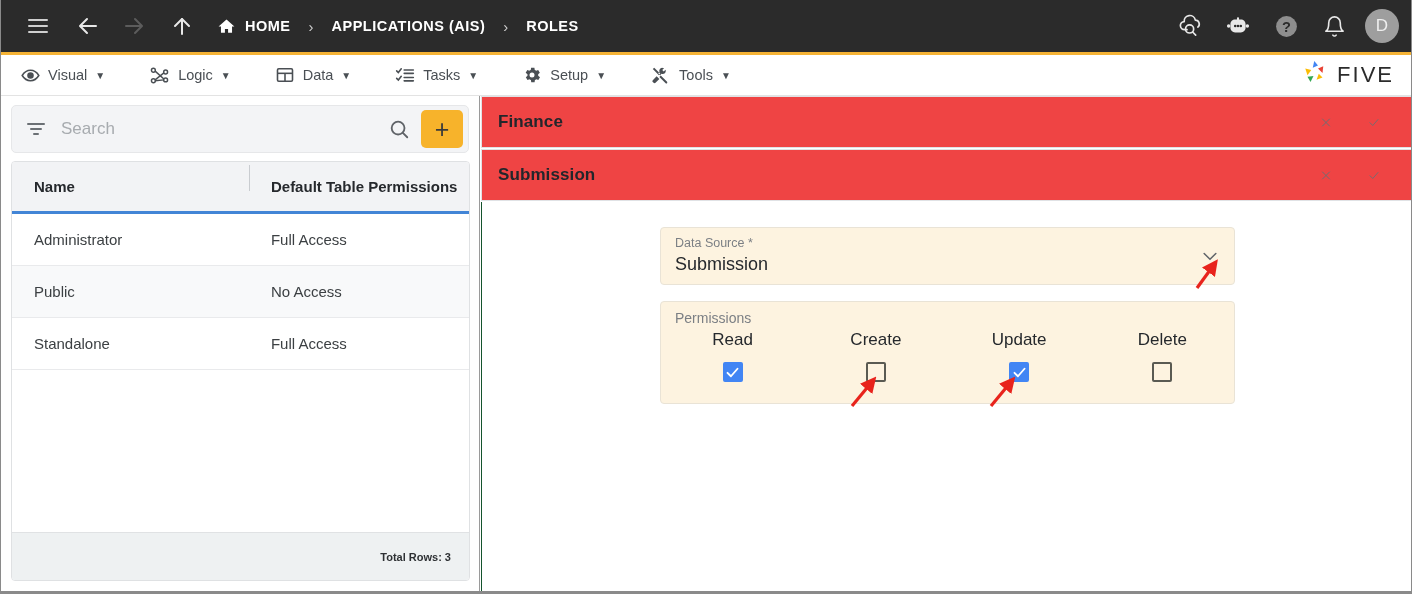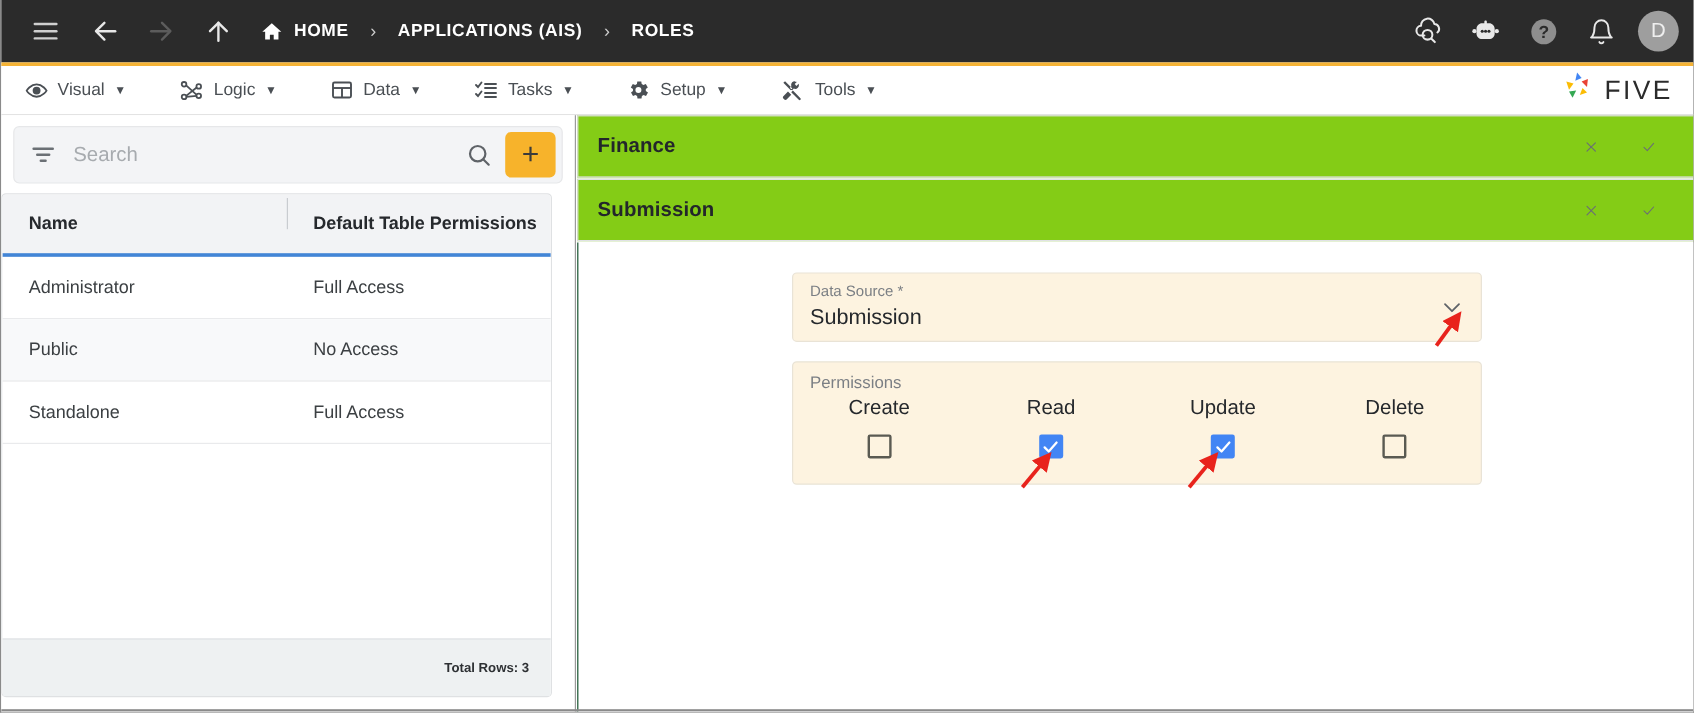--- a/index.html
+++ b/index.html
@@ -125,21 +125,21 @@
   }
   .add-btn {
     width: 42px; height: 38px; border-radius: 5px;
     background: #f7b32b; border: none;
     display: flex; align-items: center; justify-content: center;
     color: #3b3b3b; font-size: 25px; line-height: 1;
     margin-left: 4px;
   }
 
   .grid {
-    position: absolute; left: 0; top: 65px;
+    position: absolute; left: 10px; top: 65px;
     width: 459px; height: 420px;
     border: 1px solid #dfe1e3;
     border-radius: 4px;
     background: #fff;
     display: flex; flex-direction: column;
     overflow: hidden;
   }
   .grid-head {
     height: 52px; background: #f2f3f5;
     display: flex; align-items: center;
@@ -174,21 +174,21 @@
   }
 
   
   .right-panel {
     position: absolute; left: 480px; top: 96px;
     width: 932px; height: 498px;
     background: #ffffff;
   }
   .section-header {
     height: 52px;
-    background: #84cc16;
+    background: #ef4444;
     border: 1px solid #e0e2e5;
     display: flex; align-items: center;
     padding: 0 14px 0 16px;
   }
   .sh-title {
     font-size: 17px; font-weight: 700; color: #23262b;
     letter-spacing: 0.1px;
   }
   .sh-actions { margin-left: auto; display: flex; align-items: center; gap: 24px; padding-right: 12px; }
   .sh-btn {
@@ -515,31 +515,31 @@
               <polyline points="5 9 12 16 19 9"></polyline>
             </svg>
         </span>
       </div>
 
       <div class="perm-box">
         <div class="perm-legend">Permissions</div>
         <div class="perm-cols">
 
           <div class="perm-col">
-            <span class="perm-name">Create</span>
-            <span class="cb"></span>
-          </div>
-
-          <div class="perm-col">
             <span class="perm-name">Read</span>
             <span class="cb checked">
               <svg width="15" height="15" viewBox="0 0 24 24" fill="none" stroke="#ffffff" stroke-width="3" stroke-linecap="round" stroke-linejoin="round">
                   <polyline points="4 12.5 9.5 18 20 6"></polyline>
                 </svg>
             </span>
+          </div>
+
+          <div class="perm-col">
+            <span class="perm-name">Create</span>
+            <span class="cb"></span>
           </div>
 
           <div class="perm-col">
             <span class="perm-name">Update</span>
             <span class="cb checked">
               <svg width="15" height="15" viewBox="0 0 24 24" fill="none" stroke="#ffffff" stroke-width="3" stroke-linecap="round" stroke-linejoin="round">
                   <polyline points="4 12.5 9.5 18 20 6"></polyline>
                 </svg>
             </span>
           </div>

